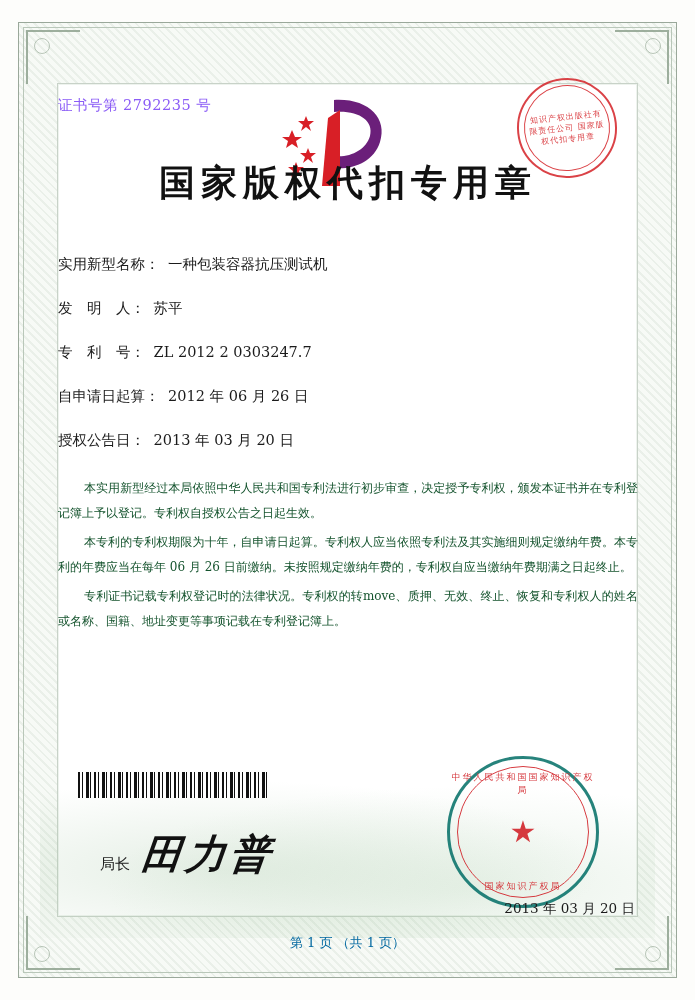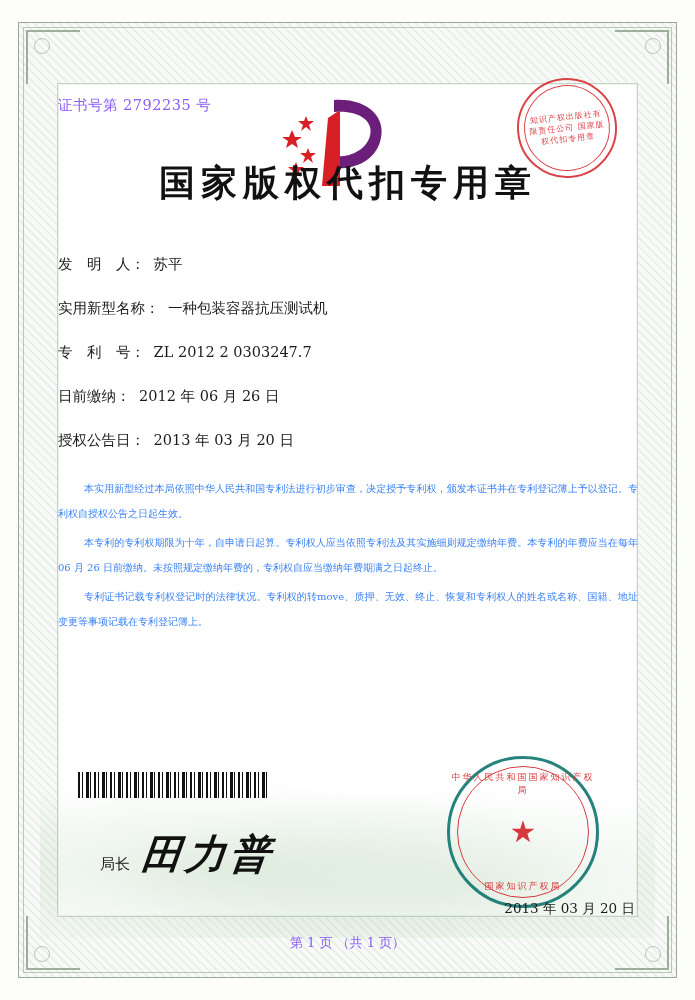--- a/index.html
+++ b/index.html
@@ -170,23 +170,23 @@
     display: inline-block;
   }
   .field-value {
     display: inline-block;
     margin-left: 4px;
   }
 
   .body-text {
     margin-top: 26px;
     font-family: "DejaVu Serif", "Liberation Serif", serif;
-    font-size: 10px;
+    font-size: 12px;
     line-height: 25px;
-    color: #3b82f6;
+    color: #14532d;
     text-align: justify;
   }
   .body-text p {
     margin: 0 0 4px 0;
     text-indent: 26px;
   }
 
   
   #barcode {
     position: absolute;
@@ -273,21 +273,21 @@
     color: #1b1b1b;
   }
 
   #page-footer {
     position: absolute;
     left: 0; right: 0;
     bottom: 48px;
     text-align: center;
     font-family: "DejaVu Serif", "Liberation Serif", serif;
     font-size: 13px;
-    color: #8b5cf6;
+    color: #0369a1;
   }
 </style>
 </head>
 <body>
 
 <div id="certificate-page">
 
   <div class="border-band">
     <div class="border-inner"></div>
   </div>
@@ -330,33 +330,33 @@
     <div class="cert-no">
       <span>证书号第</span>
       <span>2792235</span>
       <span>号</span>
     </div>
 
     <div class="title">国家版权代扣专用章</div>
 
     <div class="fields">
       <div class="field-row">
+        <span class="field-label">实用新型名称：</span>
+        <span class="field-value">一种包装容器抗压测试机</span>
+      </div>
+      <div class="field-row">
         <span class="field-label">发　明　人：</span>
         <span class="field-value">苏平</span>
       </div>
       <div class="field-row">
-        <span class="field-label">实用新型名称：</span>
-        <span class="field-value">一种包装容器抗压测试机</span>
-      </div>
-      <div class="field-row">
         <span class="field-label">专　利　号：</span>
         <span class="field-value">ZL 2012 2 0303247.7</span>
       </div>
       <div class="field-row">
-        <span class="field-label">日前缴纳：</span>
+        <span class="field-label">自申请日起算：</span>
         <span class="field-value">2012 年 06 月 26 日</span>
       </div>
       <div class="field-row">
         <span class="field-label">授权公告日：</span>
         <span class="field-value">2013 年 03 月 20 日</span>
       </div>
     </div>
 
     <div class="body-text">
       <p>本实用新型经过本局依照中华人民共和国专利法进行初步审查，决定授予专利权，颁发本证书并在专利登记簿上予以登记。专利权自授权公告之日起生效。</p>

